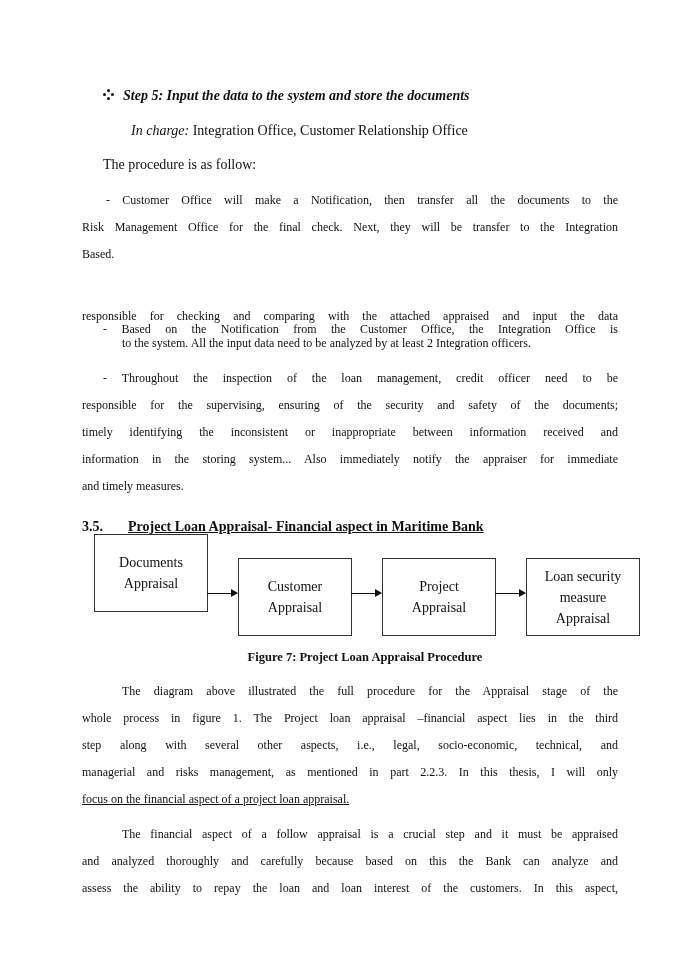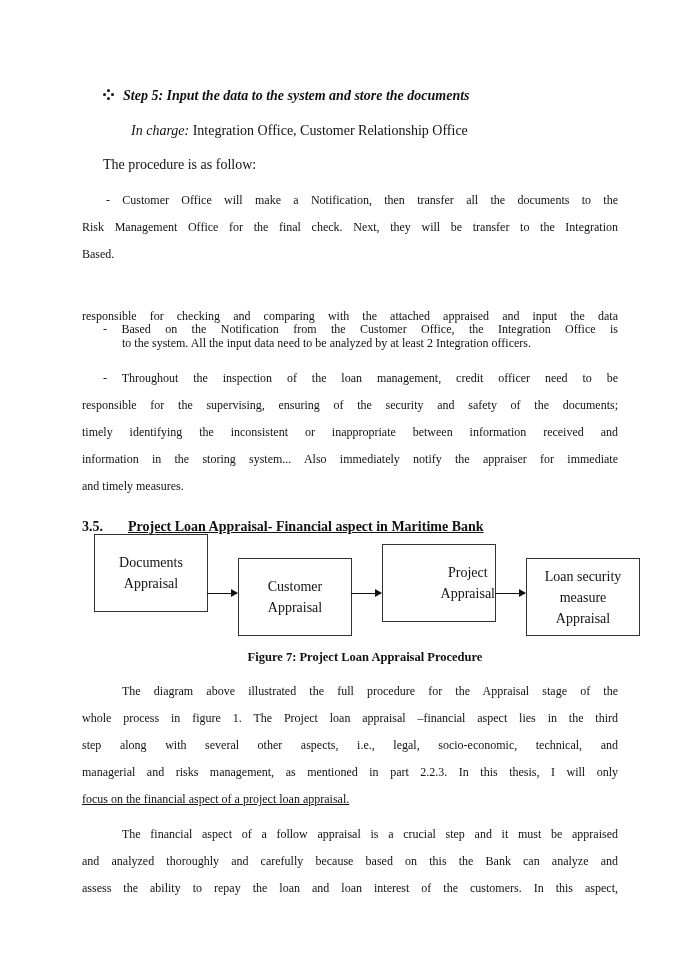--- a/index.html
+++ b/index.html
@@ -69,21 +69,21 @@
   <div class="arrow" style="left:207px;top:593px;width:30px;"></div>
 
   <div class="box" style="left:238px;top:558px;width:112px;height:76px;text-align:center;">
     <div>
         <div>Customer</div>
         <div>Appraisal</div>
       </div>
   </div>
   <div class="arrow" style="left:351px;top:593px;width:30px;"></div>
 
-  <div class="box" style="left:382px;top:544px;width:112px;height:76px;justify-content:flex-end;">
+  <div class="box" style="left:382px;top:558px;width:112px;height:76px;">
     <div>
         <div>Project</div>
         <div>Appraisal</div>
       </div>
   </div>
   <div class="arrow" style="left:495px;top:593px;width:30px;"></div>
 
   <div class="box" style="left:526px;top:558px;width:112px;height:76px;">
     <div>
         <div>Loan security</div>

